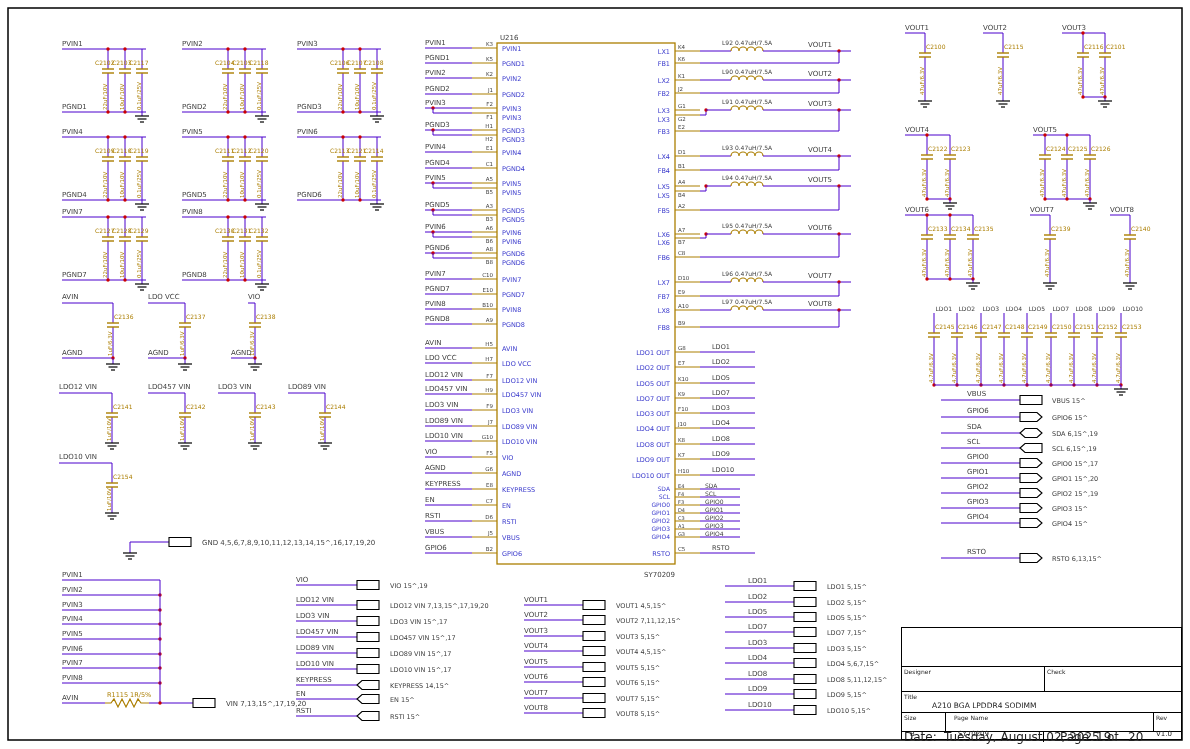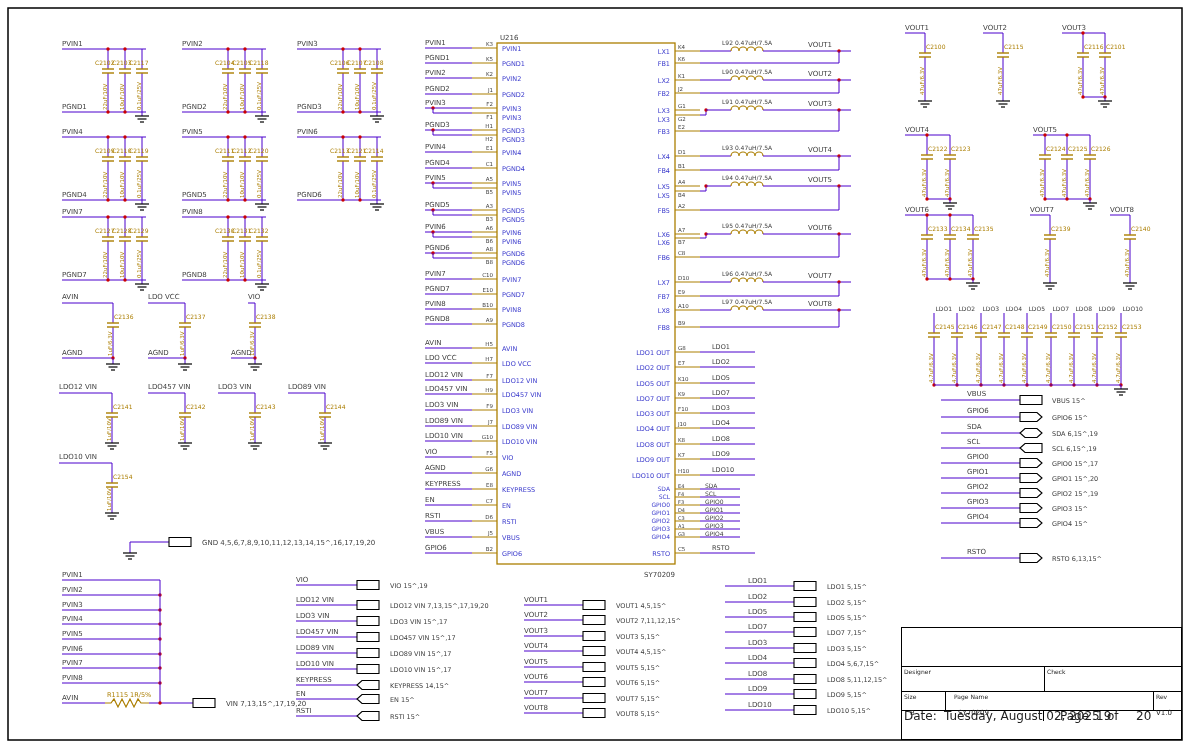--- a/index.html
+++ b/index.html
@@ -1438,20 +1438,24 @@
   <div class="tb">
     <div class="tb-r1"></div>
     <div class="tb-r2">
       <div class="cell tb-dz">
         <span class="lbl">Designer</span>
       </div>
       <div class="cell tb-ck">
         <span class="lbl">Check</span>
       </div>
     </div>
+    <div class="tb-r3">
+      <span class="lbl">Title</span>
+      <div class="ttl">A210 BGA LPDDR4 SODIMM</div>
+    </div>
     <div class="tb-r4">
       <div class="cell tb-sz">
         <span class="lbl">Size</span>
         <span class="val">B</span>
       </div>
       <div class="cell tb-pn">
         <span class="lbl">Page Name</span>
         <span class="val">SY70209</span>
       </div>
       <div class="cell tb-rv">
@@ -1459,16 +1463,16 @@
         <span class="val">V1.0</span>
       </div>
     </div>
     <div class="tb-r5">
       <span style="left:2px">Date:</span>
       <span style="left:42px">Tuesday, August 02, 2025</span>
       <span class="sep"></span>
       <span style="left:158px">Page</span>
       <span style="left:194px">19</span>
       <span style="left:205px">of</span>
-      <span style="left:234px">20</span>
+      <span style="left:226px">20</span>
     </div>
   </div>
 </div>
 
 </body></html>

